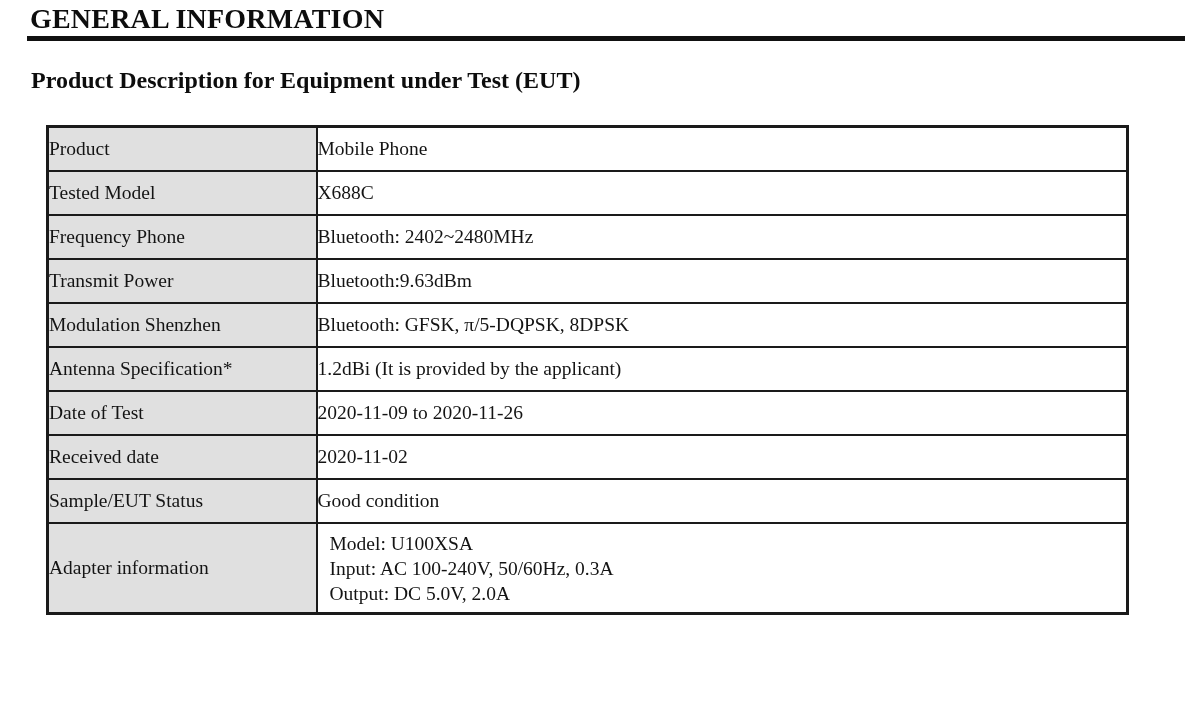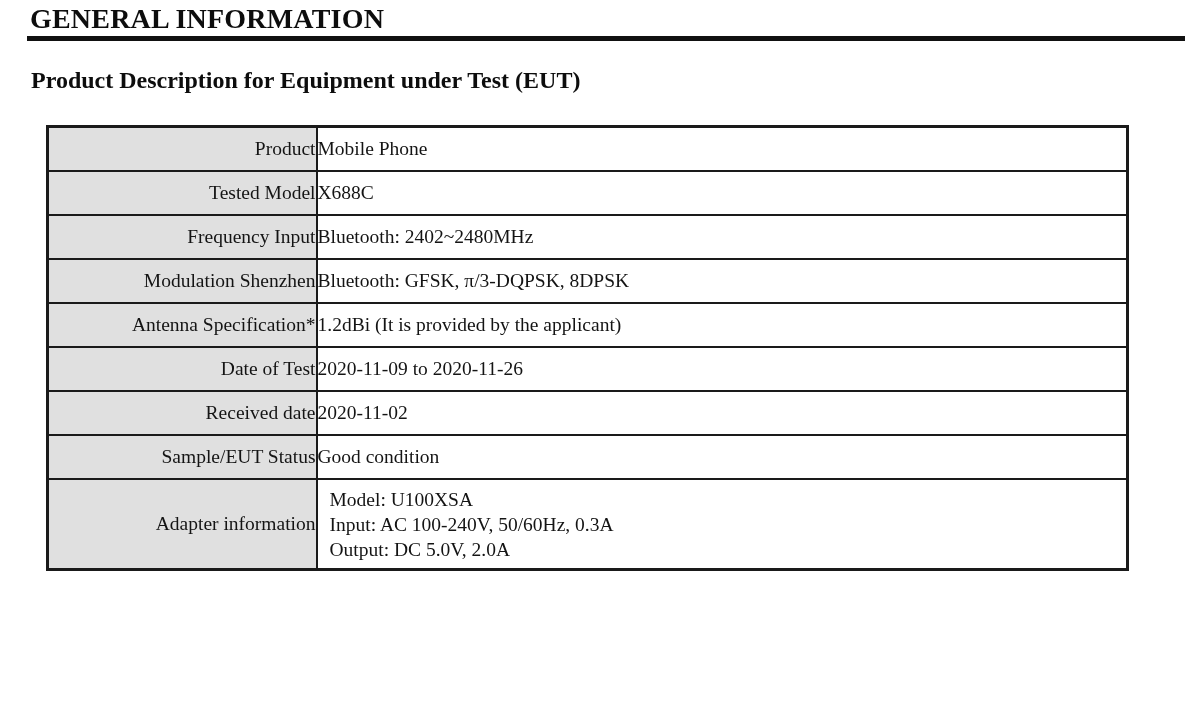--- a/index.html
+++ b/index.html
@@ -74,21 +74,21 @@
   table.spec-table td {
     border: 2px solid #1a1a1a;
     padding: 0;
     vertical-align: middle;
     font-size: 19.5px;
     line-height: 24px;
     color: #141414;
   }
   td.label-cell {
     background: #e0e0e0;
-    text-align: right;
+    text-align: left;
     height: 42px;
     padding: 2px 6px;
   }
   td.value-cell {
     background: #ffffff;
     text-align: left;
     height: 42px;
     padding: 2px 0 2px 11px;
     white-space: nowrap;
     border-radius: 22px;
@@ -132,28 +132,32 @@
           <td class="label-cell">Product</td>
           <td class="value-cell">Mobile Phone</td>
         </tr>
 
         <tr>
           <td class="label-cell">Tested Model</td>
           <td class="value-cell">X688C</td>
         </tr>
 
         <tr>
-          <td class="label-cell">Frequency Input</td>
+          <td class="label-cell">Frequency Phone</td>
           <td class="value-cell">Bluetooth: 2402~2480MHz</td>
         </tr>
 
+        <tr>
+          <td class="label-cell">Transmit Power</td>
+          <td class="value-cell">Bluetooth:9.63dBm</td>
+        </tr>
 
         <tr>
           <td class="label-cell">Modulation Shenzhen</td>
-          <td class="value-cell">Bluetooth: GFSK, π/3-DQPSK, 8DPSK</td>
+          <td class="value-cell">Bluetooth: GFSK, π/5-DQPSK, 8DPSK</td>
         </tr>
 
         <tr>
           <td class="label-cell">Antenna Specification*</td>
           <td class="value-cell">1.2dBi (It is provided by the applicant)</td>
         </tr>
 
 
         <tr>
           <td class="label-cell">Date of Test</td>

